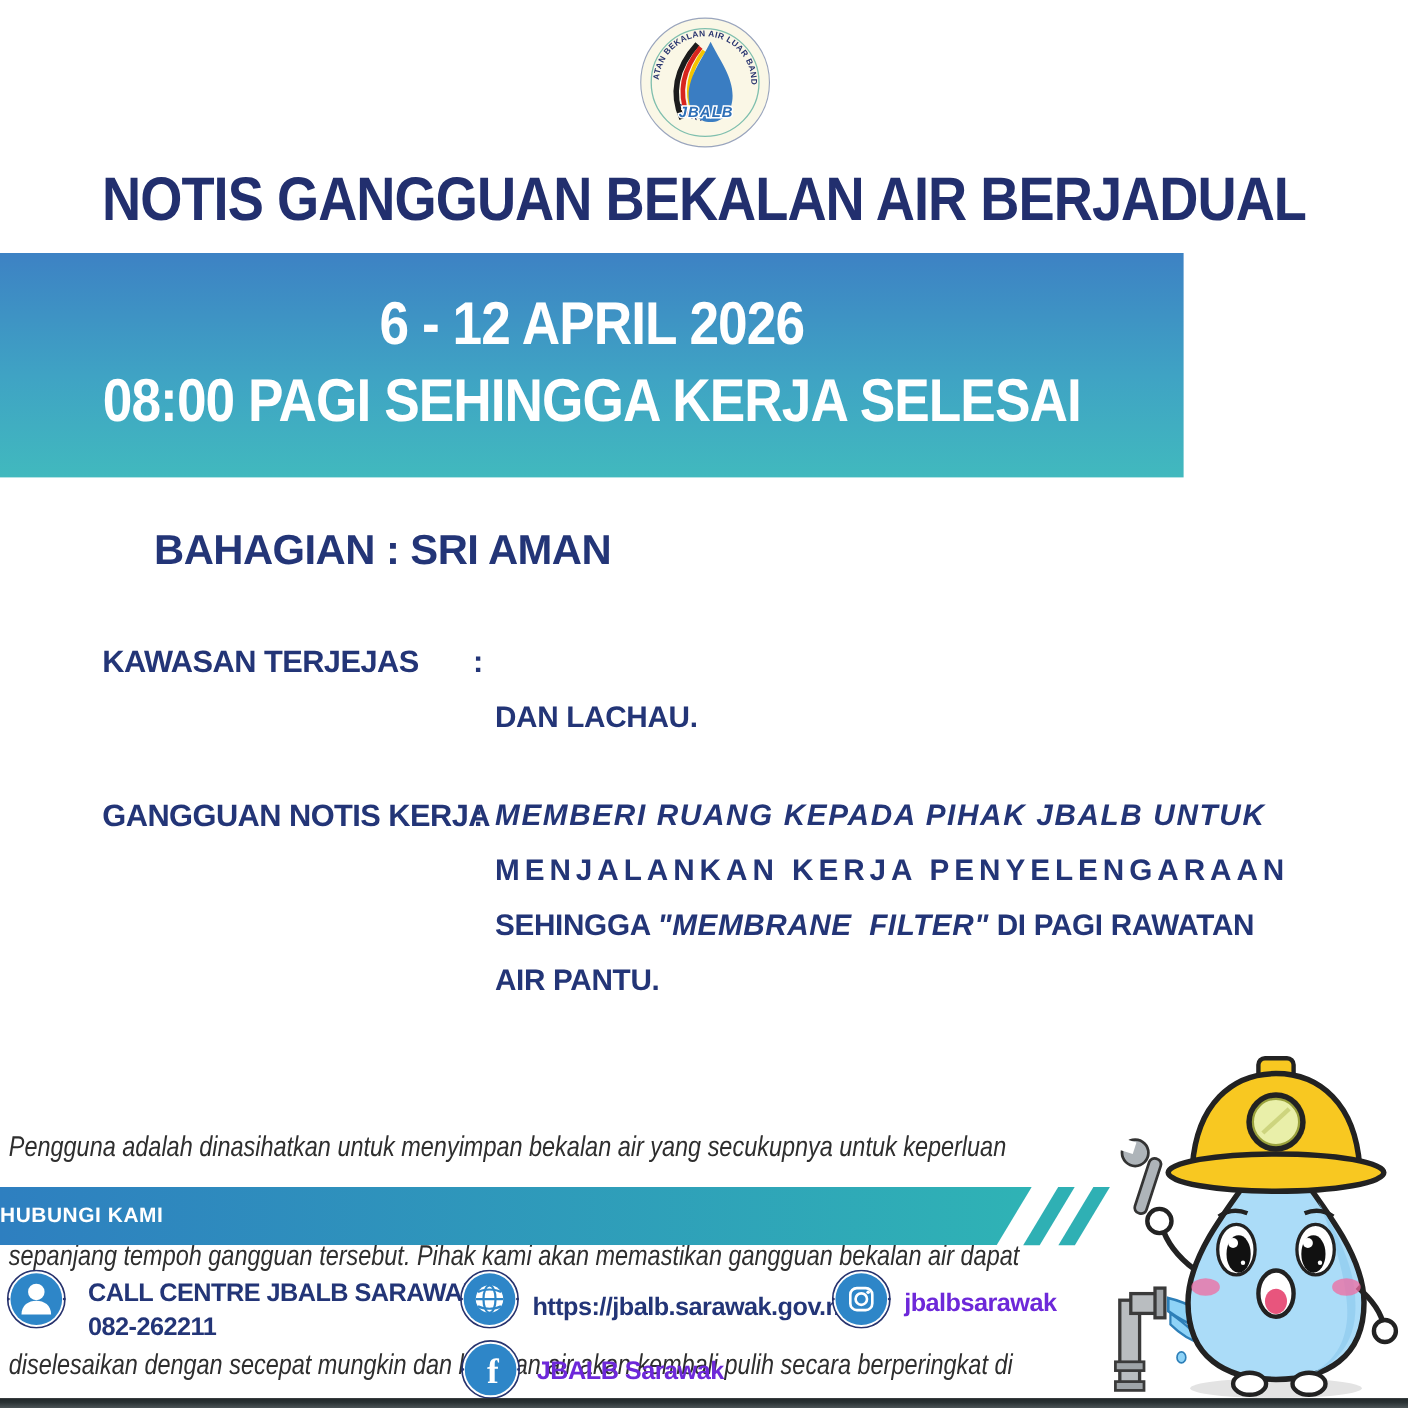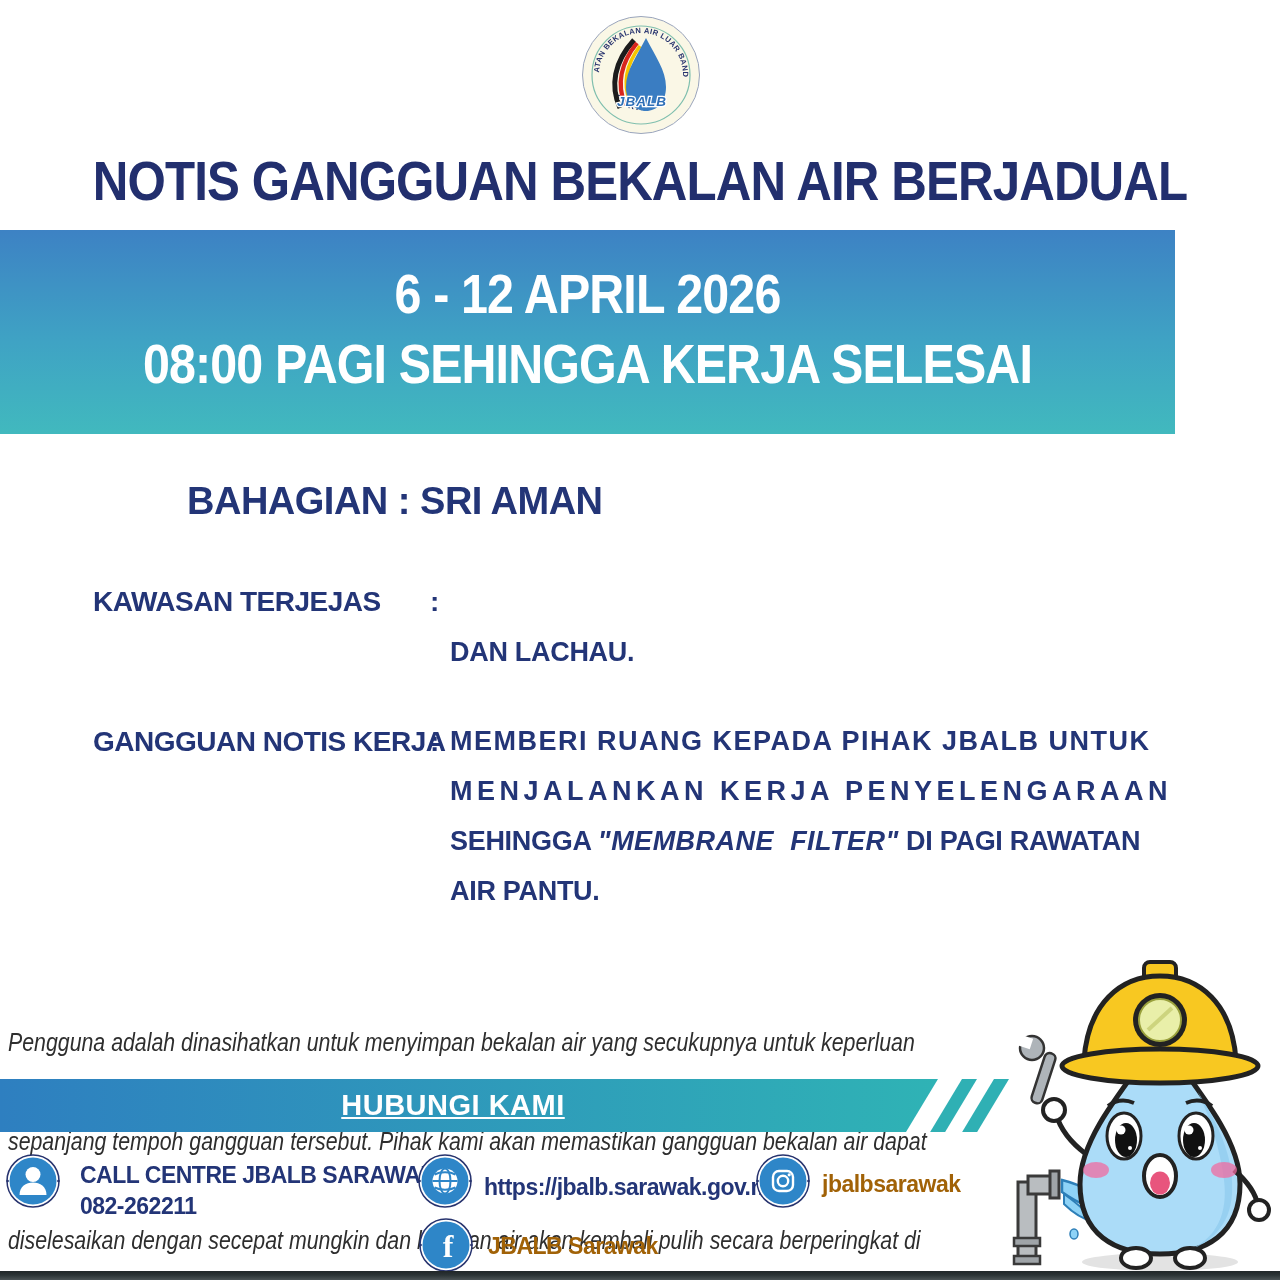--- a/index.html
+++ b/index.html
@@ -11,85 +11,85 @@
   
   .logo { position:absolute; left:576px; top:14px; width:130px; height:124px; }
   
   .title {
     position:absolute; top:148px; left:0; width:1280px; text-align:center;
     font-size:56px; font-weight:700; color:#222f6e; letter-spacing:-1px;
     transform:scaleX(0.88); transform-origin:center top; white-space:nowrap;
   }
   
   .date-banner {
-    position:absolute; top:230px; left:0; width:1175px; height:204px;
+    position:absolute; top:230px; left:0; width:1076px; height:204px;
     background:linear-gradient(180deg,#3d82c4 0%,#3fa3c4 55%,#41b9be 100%);
   }
   .date-line {
     position:absolute; left:0; width:100%; text-align:center; color:#ffffff;
     font-size:55px; font-weight:700; letter-spacing:-1px; white-space:nowrap;
     transform:scaleX(0.88); transform-origin:center top;
   }
   .date-line.l1 { top:32px; }
   .date-line.l2 { top:102px; }
   
   .loc {
     position:absolute; font-size:38px; font-weight:700; color:#233577;
     letter-spacing:-0.5px; white-space:pre;
   }
-  .loc-bahagian { left:140px; top:480px;margin-left:47px; }
+  .loc-bahagian { left:140px; top:480px; }
   .loc-daerah   { left:758px; top:475px; }
   
   .detail-label {
     position:absolute; left:93px; font-size:28px; font-weight:700;
     color:#233577; letter-spacing:-0.5px; white-space:pre;
   }
   .detail-colon {
     position:absolute; left:430px; font-size:28px; font-weight:700; color:#233577;
   }
   .detail-line {
     position:absolute; left:450px; font-size:27px; font-weight:700;
     color:#233577; letter-spacing:-0.3px; white-space:pre;
   }
-  .detail-line .sp1 { letter-spacing:1.5px; }
+  .detail-line .sp1 { letter-spacing:1.5px;font-style:italic; }
   .detail-line.spread { letter-spacing:4.5px; }
   .detail-line .quote-italic { font-style:italic; letter-spacing:0.5px; }
   
   .advisory {
     position:absolute; left:8px; top:960px; font-style:italic; font-size:26px;
     line-height:33px; color:#2e2e2e; white-space:pre;
     transform:scaleX(0.82); transform-origin:left top;
   }
   
   .hubungi-banner {
     position:absolute; left:0; top:1079px; width:940px; height:53px;
     background:linear-gradient(90deg,#2e7fc0 0%,#2fb3b5 100%);
     clip-path:polygon(0 0, 938px 0, 906px 100%, 0 100%);
   }
   .hubungi-text {
-    width:906px; text-align:center; line-height:53px; color:#ffffff;
-    font-size:29px; font-weight:700; letter-spacing:0.5px;text-decoration:underline;
+    width:906px; line-height:53px; color:#ffffff;
+    font-size:19px; font-weight:700; letter-spacing:0.5px;
   }
   .stripe {
     position:absolute; top:1079px; width:15px; height:53px; background:#2fb0b4;
     transform:skewX(-31deg); transform-origin:left top;
   }
   .stripe1 { left:962px; }
   .stripe2 { left:994px; }
   
   .contact-icon { position:absolute; width:54px; height:54px; }
   .c-person    { left:6px;   top:1154px; }
   .c-globe     { left:418px; top:1154px; }
   .c-instagram { left:756px; top:1154px; }
   .c-facebook  { left:419px; top:1218px; }
   .contact-text {
     position:absolute; font-weight:700; white-space:pre; letter-spacing:-0.5px;
   }
   .t-navy { color:#233577; font-size:23px; }
-  .t-blue { color:#a16207; font-size:23px; }
+  .t-blue { color:#6d28d9; font-size:23px; }
   .t-call1 { left:80px;  top:1162px; }
   .t-call2 { left:80px;  top:1193px; }
   .t-web   { left:484px; top:1174px; }
   .t-insta { left:822px; top:1171px; }
   .t-fb    { left:488px; top:1233px; }
   
   .mascot { position:absolute; left:988px; top:942px; width:292px; height:332px; }
   
   .bottom-bar {
     position:absolute; left:0; top:1271px; width:1280px; height:9px;

